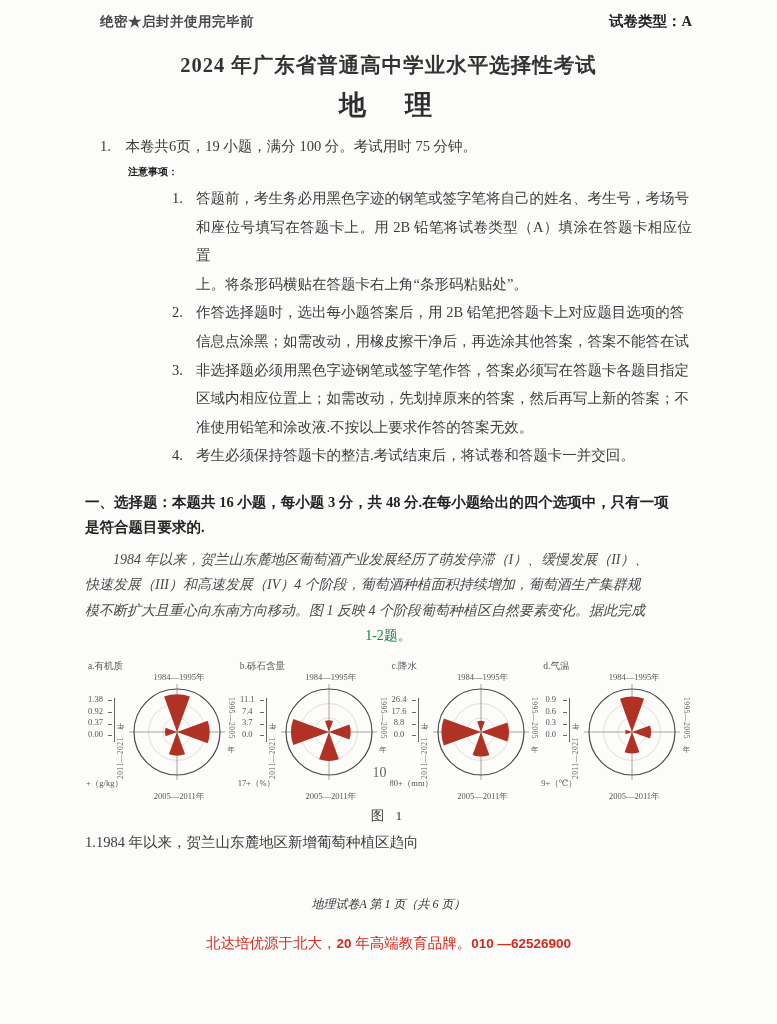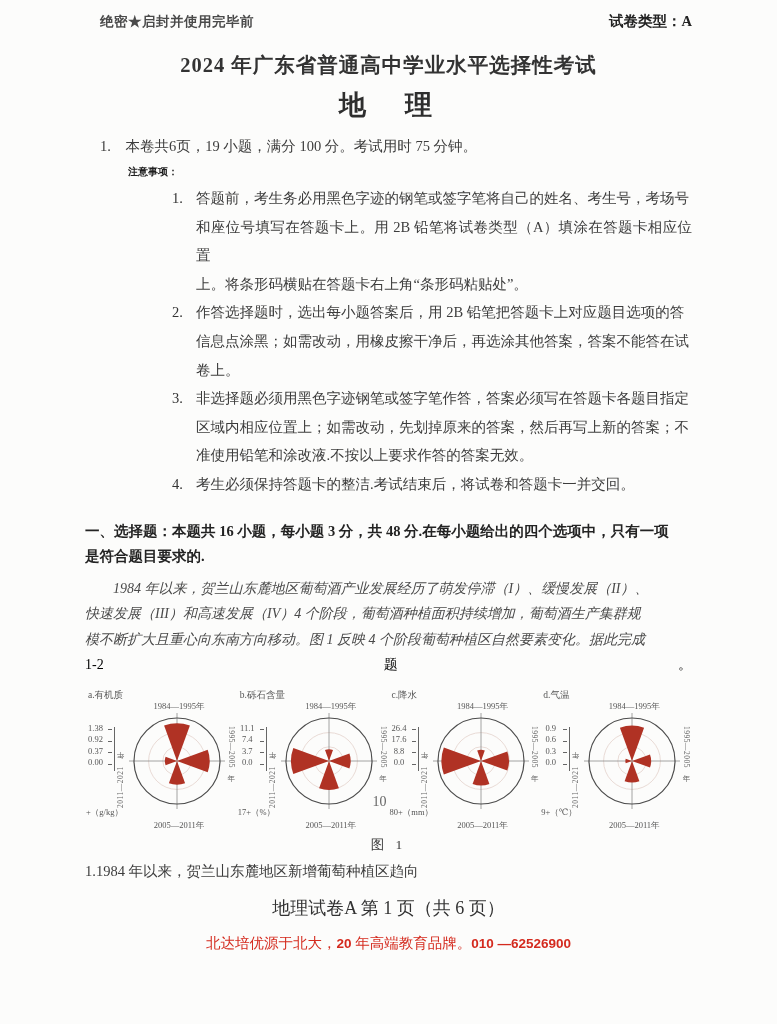--- a/index.html
+++ b/index.html
@@ -24,40 +24,40 @@
   .notice{display:flex;margin-left:87px;}
   .notice-num{width:24px;flex:0 0 24px;font-size:14.5px;line-height:28.6px;color:#333;}
   .notice-lines{flex:1;}
   .notice-lines div{font-size:14.5px;line-height:28.6px;color:#3c3c3c;text-align:justify;}
   
   .section-head{margin-top:20px;font-size:14.5px;font-weight:bold;color:#232323;line-height:25px;}
   
   .stimulus{margin-top:7px;font-style:italic;color:#4a4a4a;}
   .stimulus div{font-size:14px;line-height:25.5px;}
   .stim-first{text-indent:2em;}
-  .stim-tail{display:flex;justify-content:space-between;font-size:14px;line-height:24px;font-style:normal;color:#000000;}
+  .stim-tail{display:flex;justify-content:center;font-size:14px;line-height:24px;font-style:normal;color:#15803d;}
   
   .figure-row{margin-top:6px;display:flex;}
   .rose{position:relative;width:152px;height:150px;}
   .rose-title{position:absolute;top:5px;left:3px;font-size:9.5px;color:#555;text-align:right;}
   .rose-top{position:absolute;top:17px;left:38px;width:112px;text-align:center;font-size:8.5px;color:#555;}
   .rose-bottom{position:absolute;bottom:2px;left:38px;width:112px;text-align:center;font-size:8.5px;color:#555;}
   .rose-ticks{position:absolute;left:0;top:39px;width:28px;}
   .rose-ticks div{position:relative;font-size:8.5px;line-height:11.6px;text-align:center;padding-right:7px;color:#555;}
   .rose-ticks div::after{content:"";position:absolute;right:1px;top:55%;width:4px;height:1px;background:#666;}
   .rose-tickline{position:absolute;left:29px;top:43px;width:1px;height:44px;background:#666;}
   .rose-left{position:absolute;left:31px;top:46px;height:78px;writing-mode:vertical-rl;transform:rotate(180deg);font-size:7.5px;color:#666;letter-spacing:.5px;}
   .rose-right{position:absolute;right:1px;top:42px;height:84px;writing-mode:vertical-rl;font-size:7.5px;color:#666;letter-spacing:.5px;}
   .rose-unit{position:absolute;left:1px;bottom:15px;font-size:8.5px;color:#555;}
   .rose-stray{position:absolute;right:2px;bottom:24px;font-size:14px;color:#666;margin-left:20px;}
   .rose-svg{position:absolute;left:42px;top:27px;}
   .fig-caption{text-align:center;font-size:13.5px;color:#3a3a3a;margin-top:2px;letter-spacing:4px;}
   
   .question{margin-top:8px;font-size:14.5px;color:#3c3c3c;}
-  .page-footer{position:absolute;left:0;right:0;top:896px;text-align:center;font-size:18px;color:#333;}
+  .page-footer{position:absolute;left:0;right:0;top:896px;text-align:center;font-size:12px;color:#333;font-style:italic;}
   .promo{position:absolute;left:0;right:0;top:934px;text-align:center;font-size:14.5px;color:#d42a1e;}
   .promo .b{font-weight:bold;font-family:"Liberation Sans","DejaVu Sans",sans-serif;font-size:13.5px;}
 </style>
 </head>
 <body>
 
 <div class="page">
   <div class="inner">
 
     <div class="top-row">
@@ -78,21 +78,20 @@
           <div>答题前，考生务必用黑色字迹的钢笔或签字笔将自己的姓名、考生号，考场号</div>
           <div>和座位号填写在答题卡上。用 2B 铅笔将试卷类型（A）填涂在答题卡相应位置</div>
           <div>上。将条形码横贴在答题卡右上角“条形码粘贴处”。</div>
         </span>
       </div>
       <div class="notice">
         <span class="notice-num">2.</span>
         <span class="notice-lines">
           <div>作答选择题时，选出每小题答案后，用 2B 铅笔把答题卡上对应题目选项的答</div>
           <div>信息点涂黑；如需改动，用橡皮擦干净后，再选涂其他答案，答案不能答在试</div>
-          <div>卷上。</div>
         </span>
       </div>
       <div class="notice">
         <span class="notice-num">3.</span>
         <span class="notice-lines">
           <div>非选择题必须用黑色字迹钢笔或签字笔作答，答案必须写在答题卡各题目指定</div>
           <div>区域内相应位置上；如需改动，先划掉原来的答案，然后再写上新的答案；不</div>
           <div>准使用铅笔和涂改液.不按以上要求作答的答案无效。</div>
         </span>
       </div>

